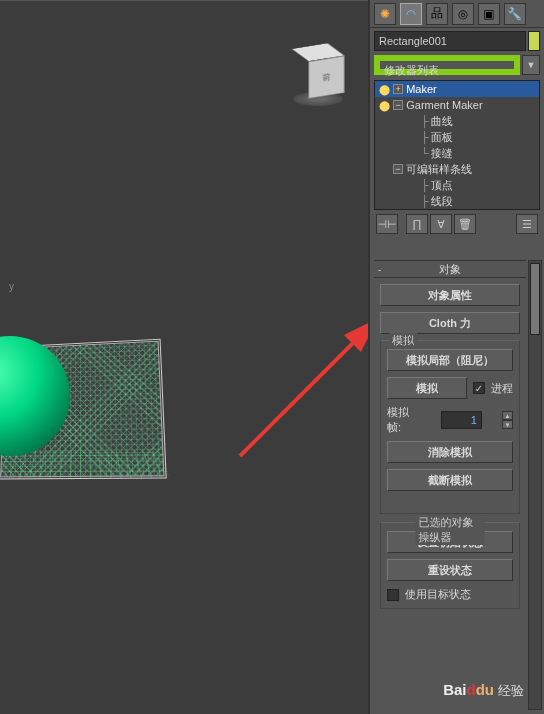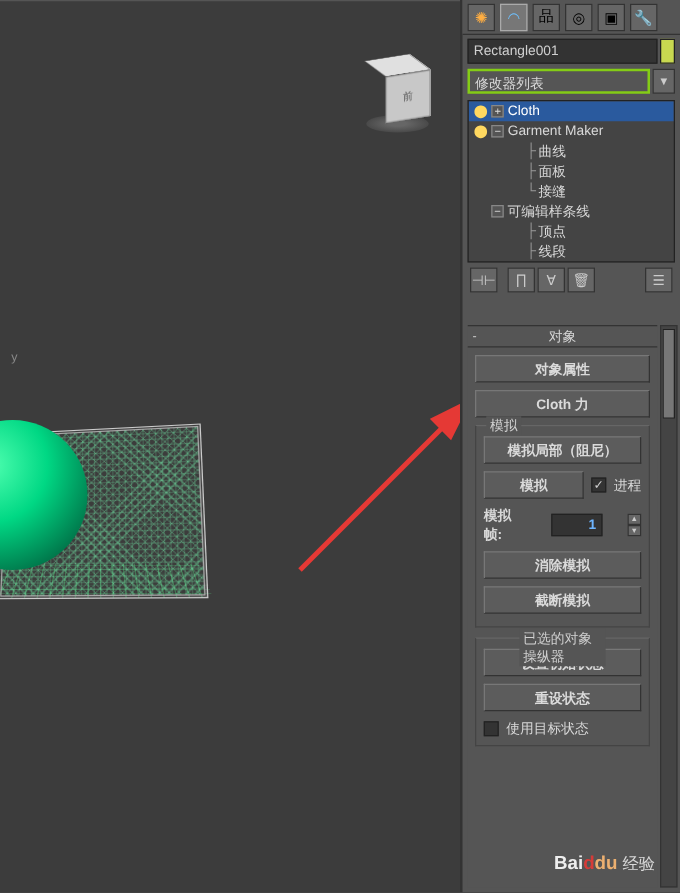--- a/index.html
+++ b/index.html
@@ -80,21 +80,21 @@
 
 .name-row { display: flex; padding: 3px 4px 2px; gap: 2px; align-items: flex-end; }
 .name-field {
   flex: 1; height: 20px; background: #333; border: 1px solid #222;
   color: #d0d0d0; font-size: 11px; padding: 2px 4px;
 }
 .color-swatch { width: 20px; height: 20px; background: #c8d850; border: 1px solid #222; }
 
 .mod-row { display: flex; padding: 2px 4px; gap: 2px; }
 .mod-dropdown {
-  flex: 1; height: 20px; background: #555; border: 2px solid #84cc16;
+  flex: 1; height: 20px; background: #555; border: 6px solid #84cc16;
   color: #d8d8d8; font-size: 11px; padding: 2px 4px;
 }
 .dd-btn { width: 18px; height: 20px; background: #666; border: 1px solid #333;
   display: flex; align-items: center; justify-content: center; color: #ccc; font-size: 9px; }
 
 .stack-box {
   margin: 3px 4px 0; height: 130px; background: #444; border: 1px solid #222;
   position: relative; overflow: hidden;
 }
 .stack-scroll {
@@ -171,21 +171,21 @@
 
 .row { display: flex; align-items: center; gap: 6px; margin-bottom: 6px; }
 .row .btn3d { margin-bottom: 0; }
 .half { flex: 1; }
 .chk {
   width: 12px; height: 12px; background: #333; border: 1px solid #222;
   display: inline-flex; align-items: center; justify-content: center;
   color: #d0d0d0; font-size: 10px;
 }
 .lbl { color: #d8d8d8; font-size: 11px; }
-.num-row { display: flex; align-items: center; justify-content: center; gap: 20px; margin-bottom: 6px; font-weight: bold; }
+.num-row { display: flex; align-items: center; justify-content: center; gap: 20px; margin-bottom: 6px; }
 .num-field {
   width: 44px; height: 18px; background: #333; border: 1px solid #222;
   color: #6eb5ff; font-size: 11px; text-align: right; padding-right: 4px;
   display: flex; align-items: center; justify-content: flex-end;
 }
 .spinner { width: 12px; display: flex; flex-direction: column; }
 .spinner div { height: 9px; background: #666; border: 1px solid #333; font-size: 6px;
   display: flex; align-items: center; justify-content: center; color: #ccc; }
 
 .watermark {
@@ -243,21 +243,21 @@
   <div class="mod-row">
     <div class="mod-dropdown">修改器列表</div>
     <div class="dd-btn">▼</div>
   </div>
 
   <div class="stack-box">
     <div class="stack-scroll">
       <div class="stack-item selected">
         <span class="bulb">⬤</span>
         <span class="expand-box">+</span>
-        <span>Cloth</span>
+        <span>Maker</span>
       </div>
       <div class="stack-item">
         <span class="bulb">⬤</span>
         <span class="expand-box">−</span>
         <span>Garment Maker</span>
       </div>
       <div class="stack-item ind2">
         <span class="tree-line">├</span>
         <span>曲线</span>
       </div>
@@ -313,21 +313,21 @@
         </div>
         <div class="num-row">
           <span class="lbl">模拟帧:</span>
           <div class="num-field">1</div>
           <div class="spinner">
               <div>▲</div>
               <div>▼</div>
             </div>
         </div>
         <div class="btn3d">消除模拟</div>
-        <div class="btn3d" style="margin-bottom:4px">截断模拟</div>
+        <div class="btn3d" style="margin-bottom:16px">截断模拟</div>
       </div>
 
       <div class="fieldset">
         <div class="fieldset-label center">已选的对象操纵器</div>
         <div class="btn3d">设置初始状态</div>
         <div class="btn3d">重设状态</div>
         <div class="row" style="margin-bottom:0">
           <span class="chk"></span>
           <span class="lbl">使用目标状态</span>
         </div>

